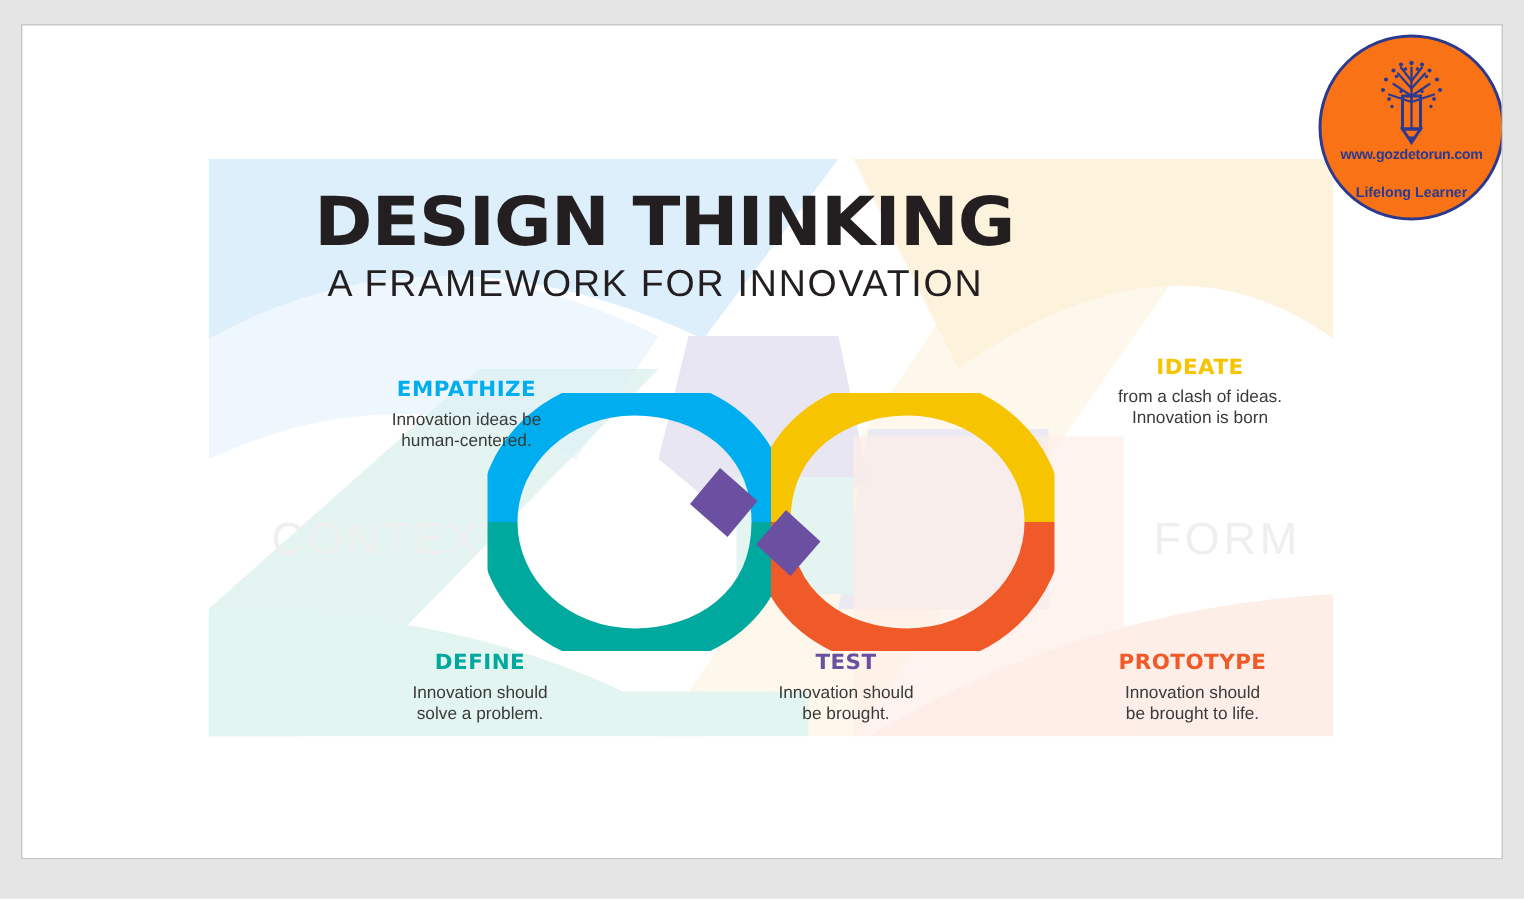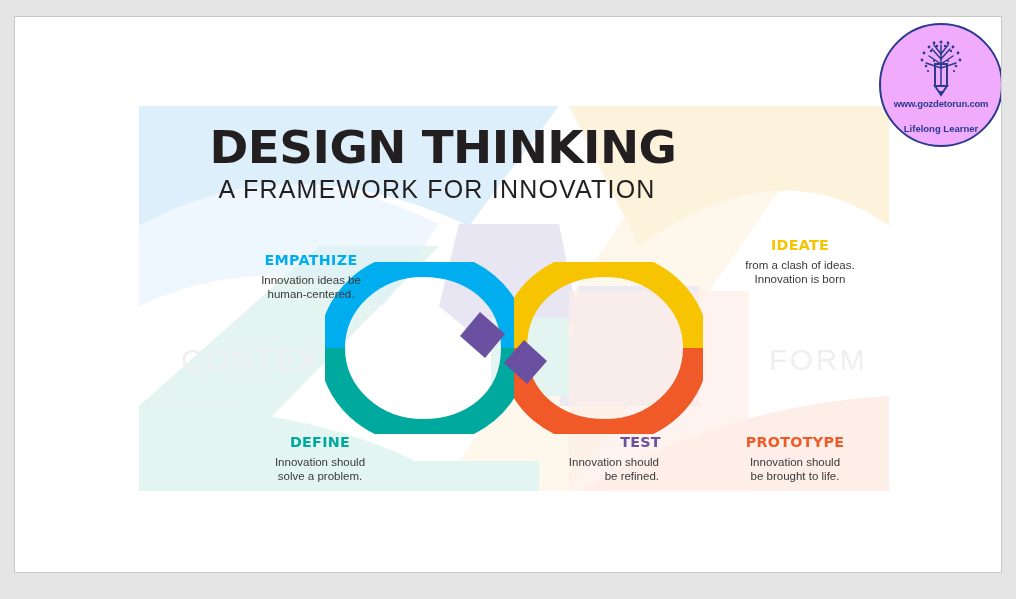--- a/index.html
+++ b/index.html
@@ -30,21 +30,21 @@
     overflow: hidden;
   }
   
   #logo {
     position: absolute;
     left: 864px;
     top: 6px;
     width: 124px;
     height: 124px;
     border-radius: 50%;
-    background: #f0abfc;
+    background: #f97316;
     border: 2.5px solid #2b3a8f;
     box-sizing: border-box;
     display: flex;
     flex-direction: column;
     align-items: center;
     justify-content: flex-start;
     padding-top: 12px;
     z-index: 40;
   }
   #logo .logo-mark { width: 62px; height: 60px; display:block; }
@@ -134,21 +134,21 @@
   .stage-desc {
     font-family: "Liberation Sans", sans-serif;
     font-size: 11.5px;
     color: #3a3a3a;
     line-height: 1.22;
     margin: 0;
   }
   #stage-empathize { left: 77px;  top: 147px; text-align: center; }
   #stage-ideate    { left: 566px; top: 132px; }
   #stage-define    { left: 86px;  top: 329px; }
-  #stage-test      { left: 330px; top: 329px; text-align: right; }
+  #stage-test      { left: 330px; top: 329px; }
   #stage-prototype { left: 561px; top: 329px; }
 </style>
 </head>
 <body>
 
 <div id="page">
 
   <div id="slide">
 
     <div id="infographic">
@@ -242,21 +242,21 @@
 
       <div class="stage" id="stage-define">
         <div class="stage-label" style="color: rgb(0, 169, 157);">DEFINE</div>
         <div class="stage-desc">Innovation should</div>
         <div class="stage-desc">solve a problem.</div>
       </div>
 
       <div class="stage" id="stage-test">
         <div class="stage-label" style="color: rgb(107, 79, 160);">TEST</div>
         <div class="stage-desc">Innovation should</div>
-        <div class="stage-desc">be refined.</div>
+        <div class="stage-desc">be brought.</div>
       </div>
 
       <div class="stage" id="stage-prototype">
         <div class="stage-label" style="color: rgb(240, 90, 40);">PROTOTYPE</div>
         <div class="stage-desc">Innovation should</div>
         <div class="stage-desc">be brought to life.</div>
       </div>
 
     </div>
 

